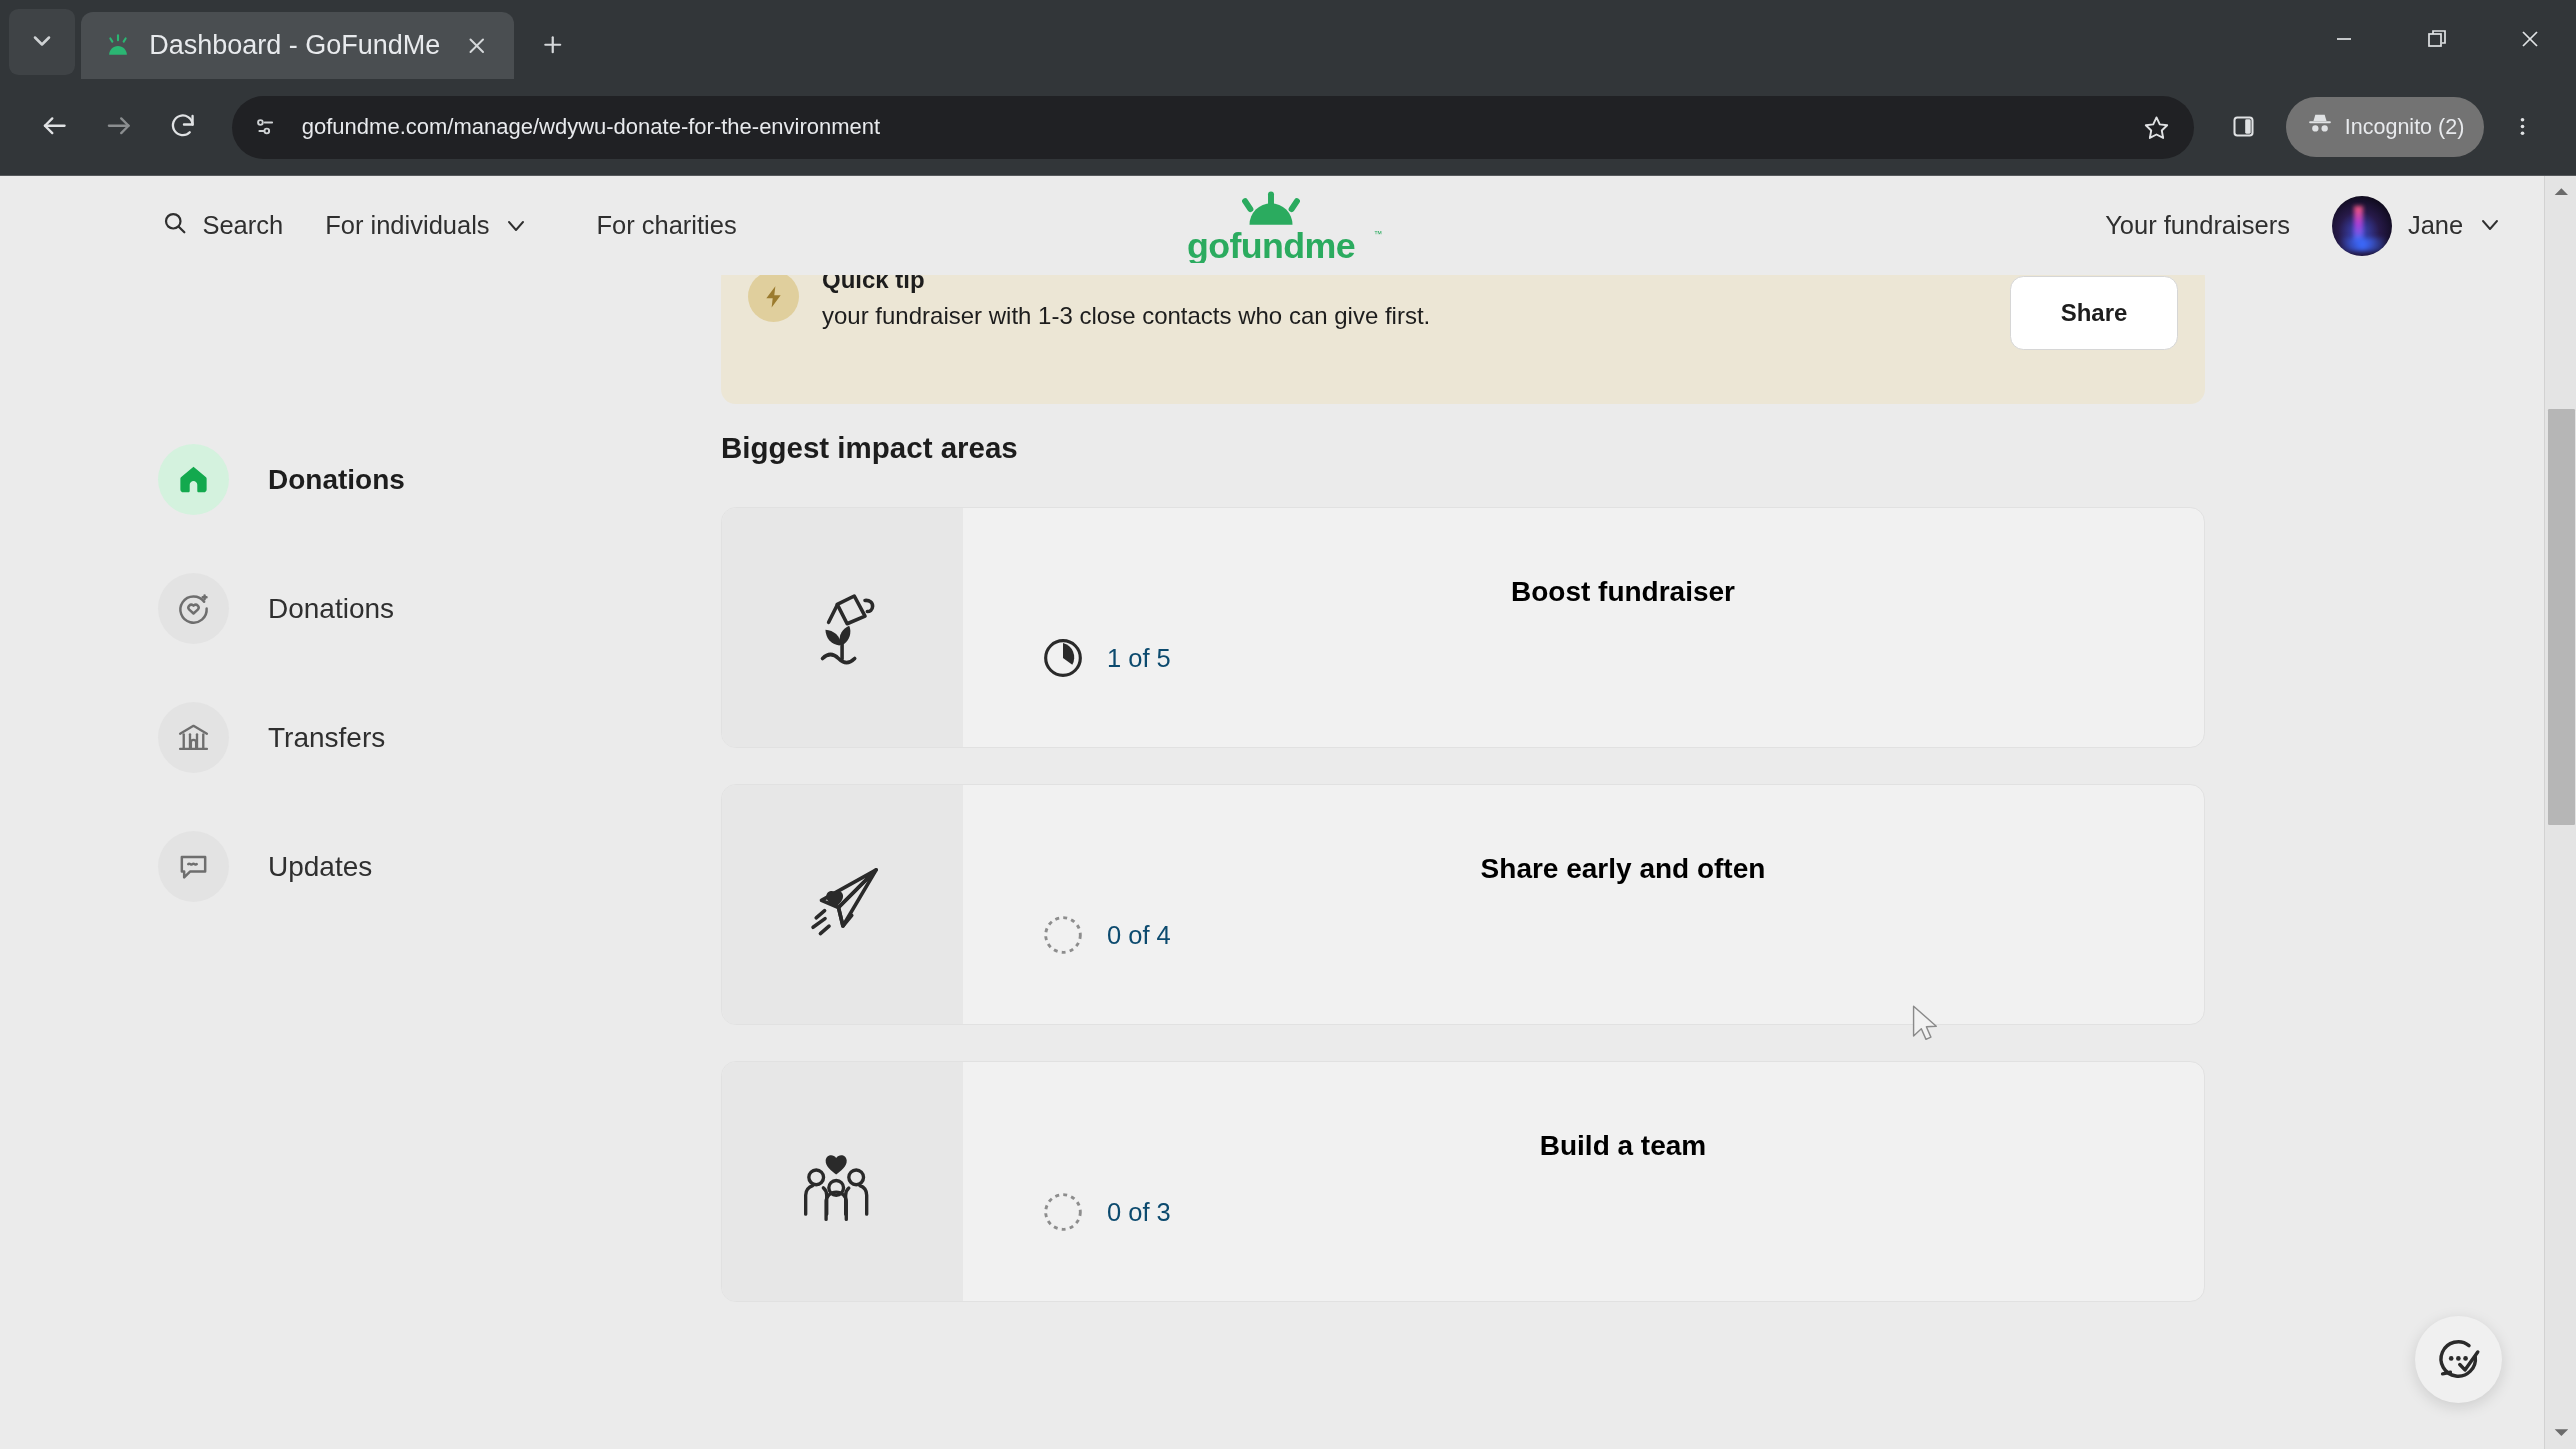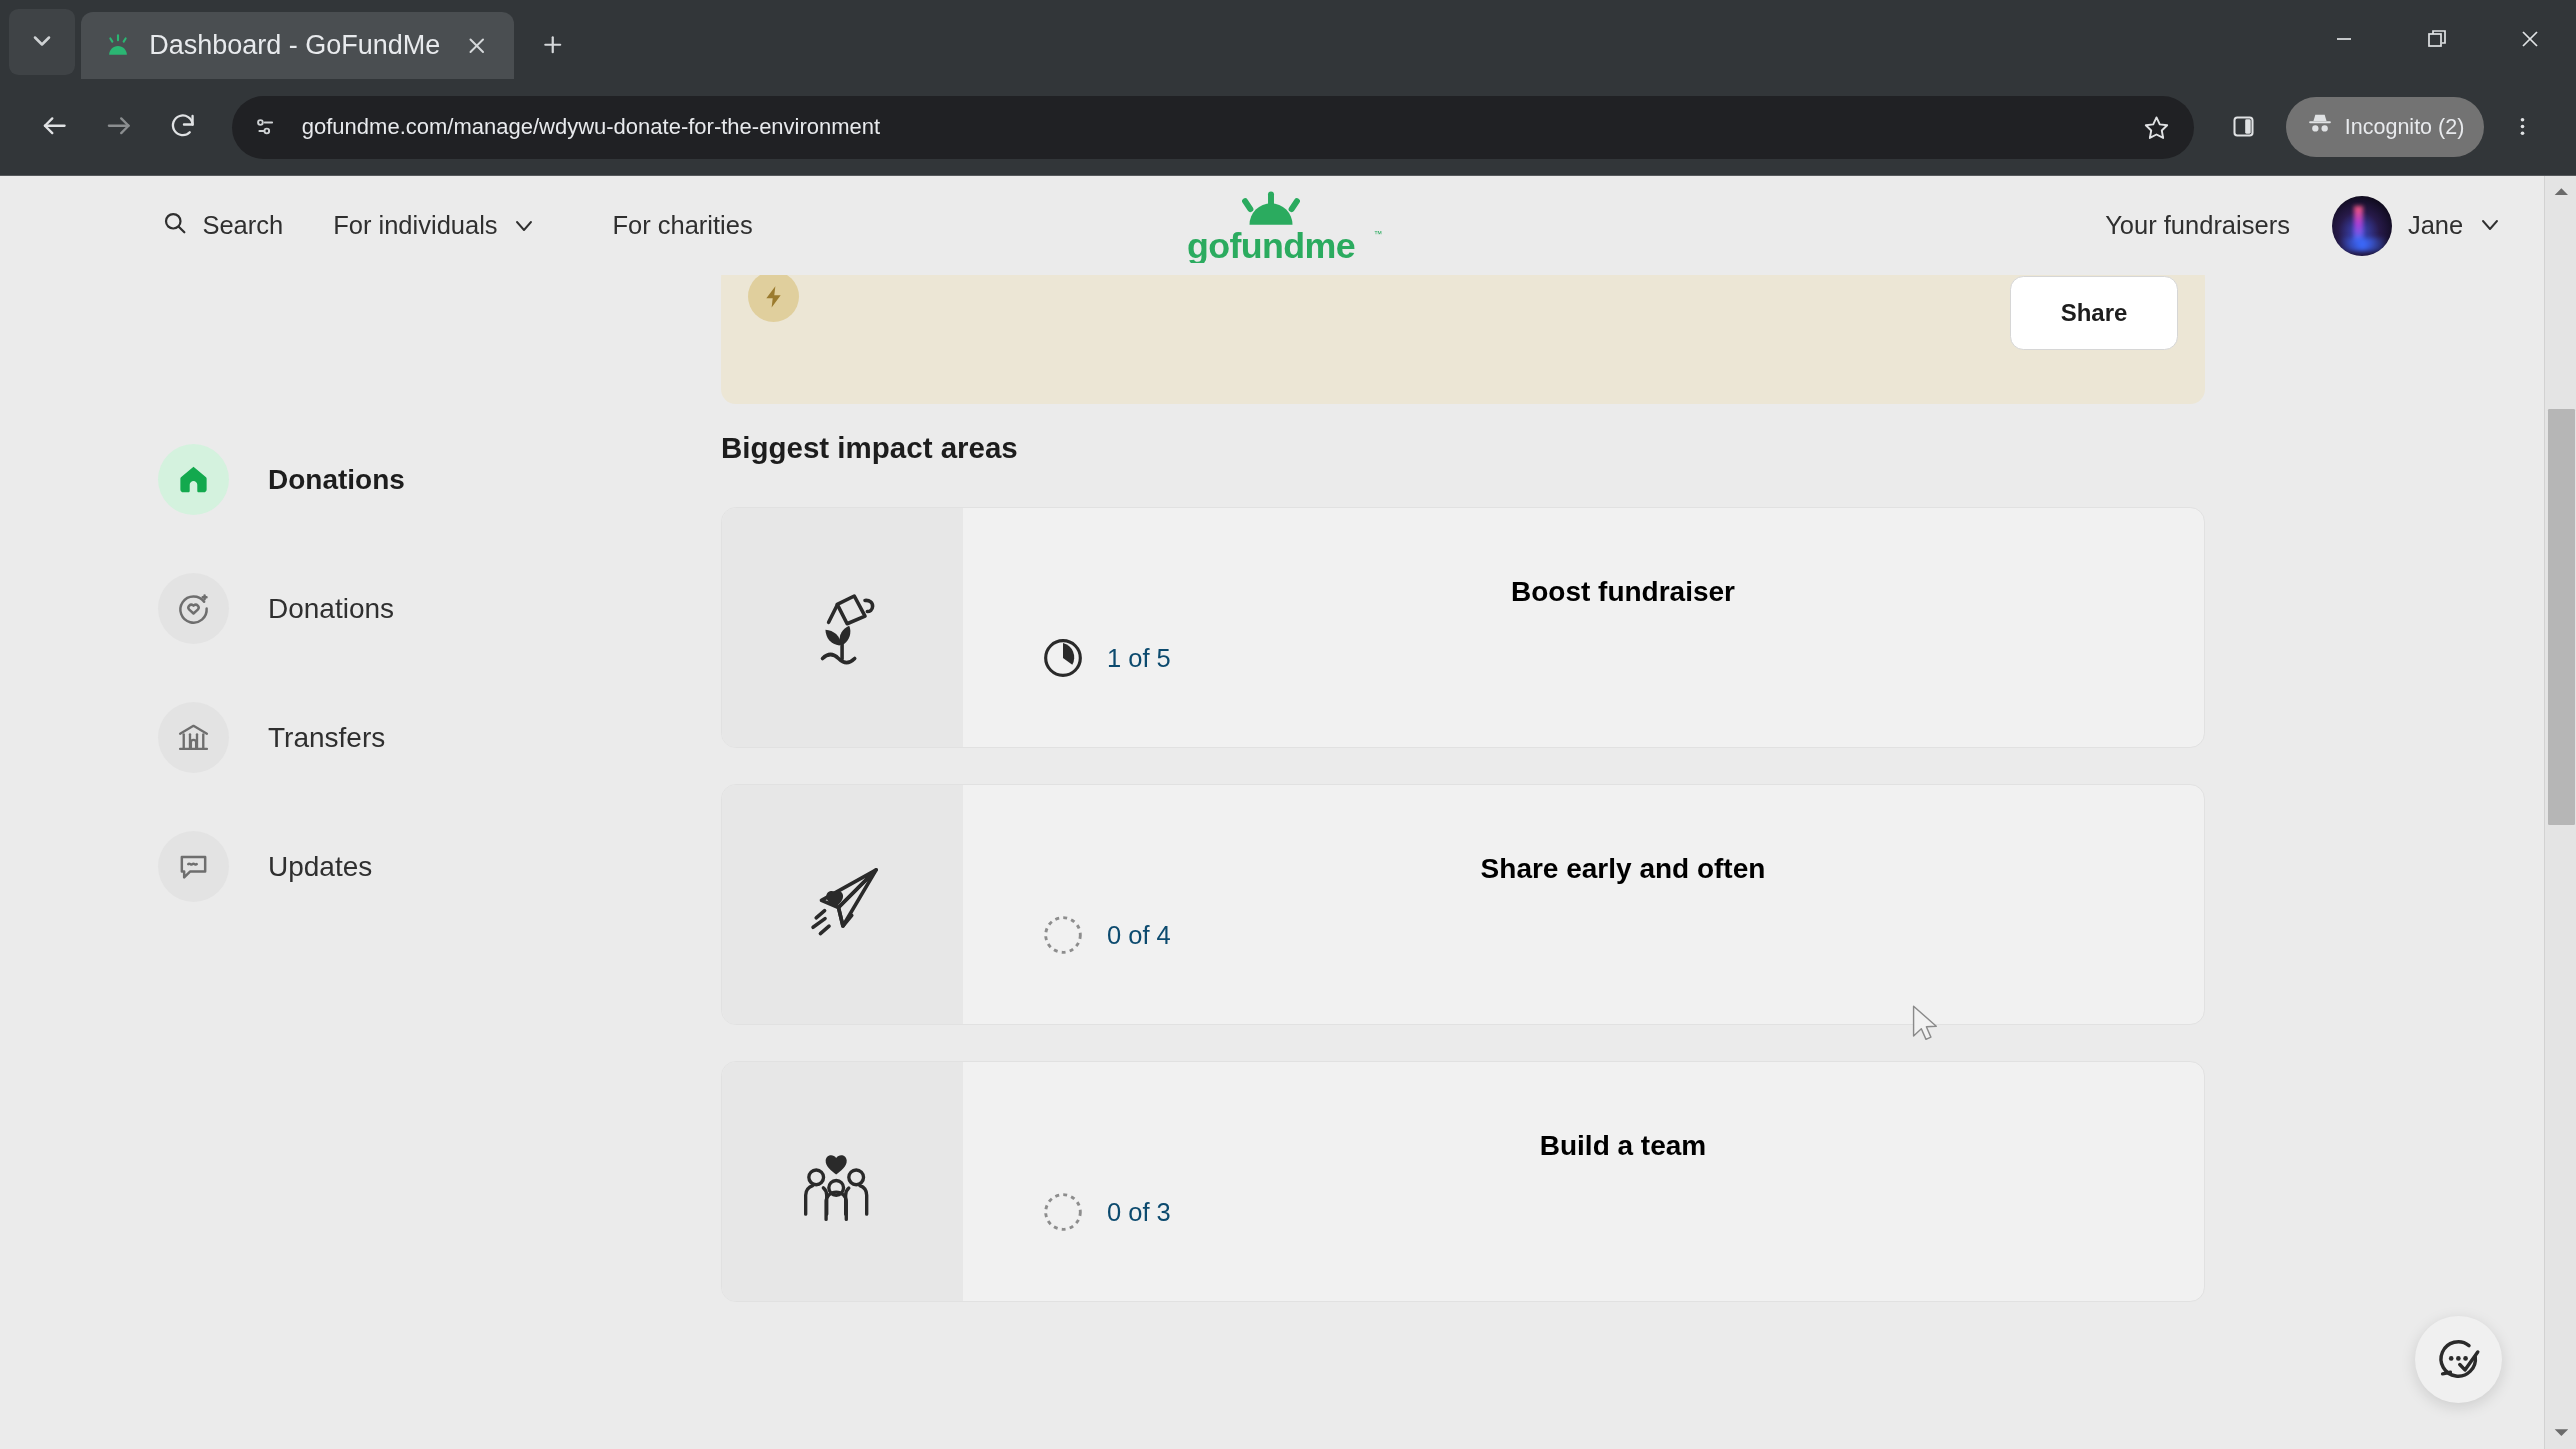--- a/index.html
+++ b/index.html
@@ -95,21 +95,21 @@
     width: 2576px; height: 1273px;
     background: #ebebeb; overflow: hidden;
   }
 
   
   .site-header {
     position: absolute; left: 0; top: 0; width: 2542px; height: 99px;
     background: #ebebeb; z-index: 30;
     display: flex; align-items: center; padding: 0 40px;
   }
-  .hdr-left { display: flex; align-items: center; gap: 12px; justify-content: space-between; }
+  .hdr-left { display: flex; align-items: center; gap: 4px; justify-content: space-between; }
   .hdr-item {
     display: flex; align-items: center; font-size: 25.5px; color: #2f2f2f;
     white-space: nowrap;
   }
   .hdr-search { margin-left: 121px; }
   .hdr-search svg { width: 28px; height: 28px; margin-right: 13.4px; }
   .hdr-ind { margin-left: 38px; }
   .hdr-ind svg { width: 24px; height: 16px; margin-left: 14.8px; }
   .hdr-char { margin-left: 64px; }
 
@@ -377,20 +377,24 @@
     </div>
   </div>
 
   <div class="viewport">
 
     <div class="quicktip">
       <span class="qt-badge">
         <svg viewBox="0 0 24 24" fill="#9b7b2e">
             <polygon points="13.5 2 5 13.5 11 13.5 10 22 18.5 10.5 12.5 10.5"></polygon>
           </svg>
+      </span>
+      <span class="qt-text">
+        <span class="qt-title">Quick tip</span>
+        <span class="qt-body" style="display:block">your fundraiser with 1-3 close contacts who can give first.</span>
       </span>
       <span class="qt-share">Share</span>
     </div>
 
     <div class="site-header">
       <div class="hdr-left">
         <div class="hdr-item hdr-search">
           <span>
             <svg viewBox="0 0 24 24" fill="none" stroke="#2f2f2f" stroke-width="1.9" stroke-linecap="round">
                 <circle cx="10.5" cy="10.5" r="6.2"></circle>

